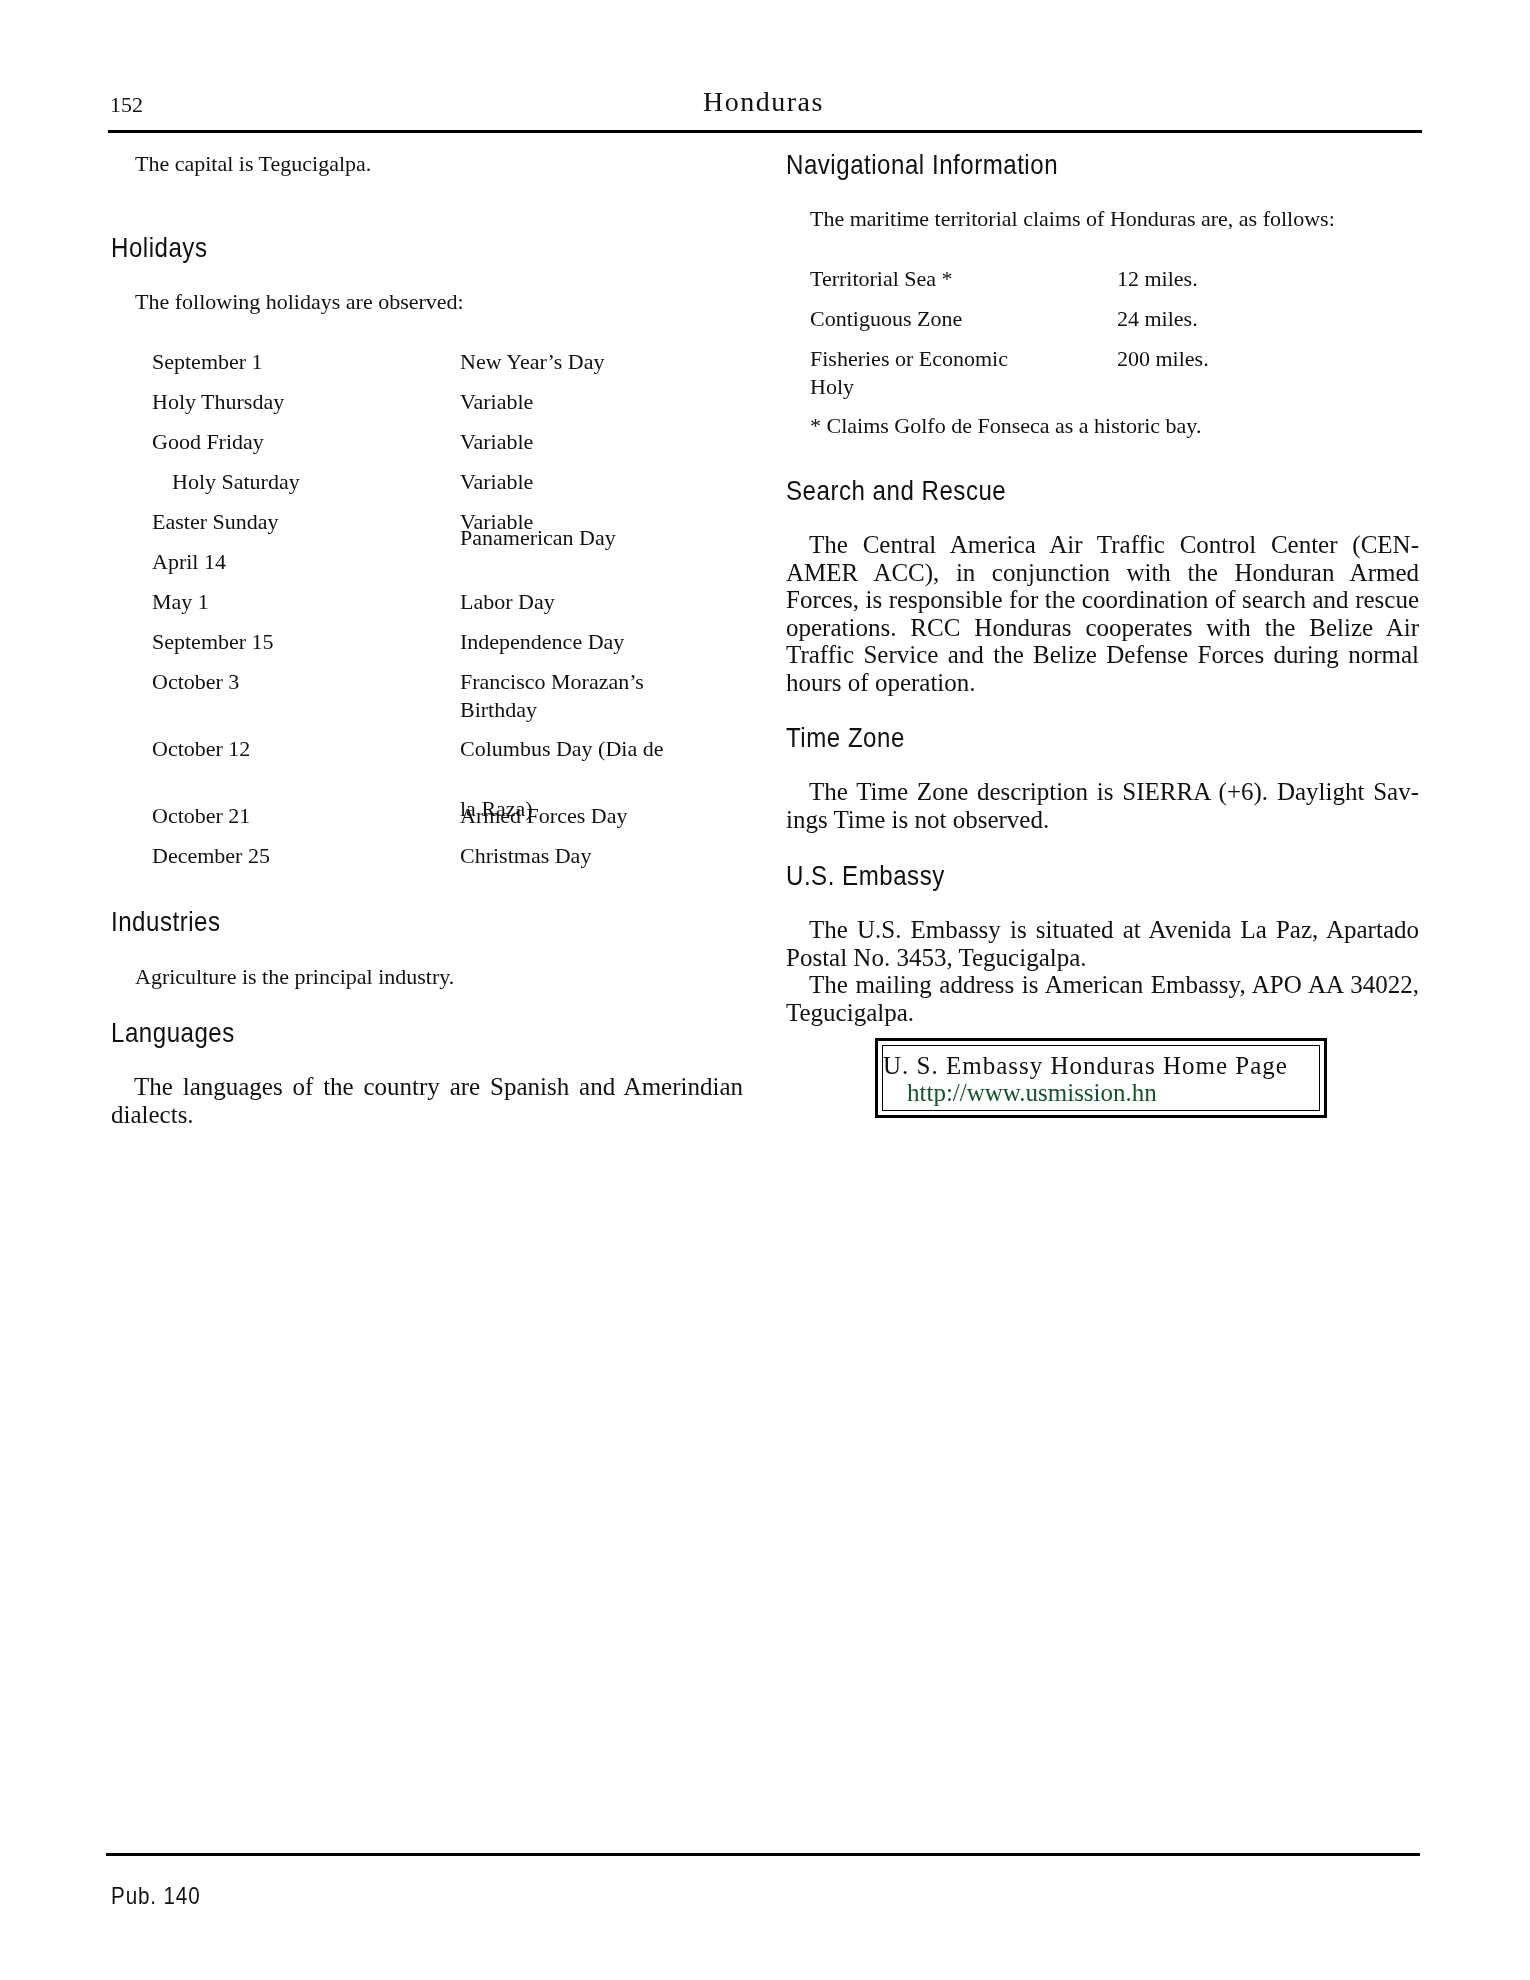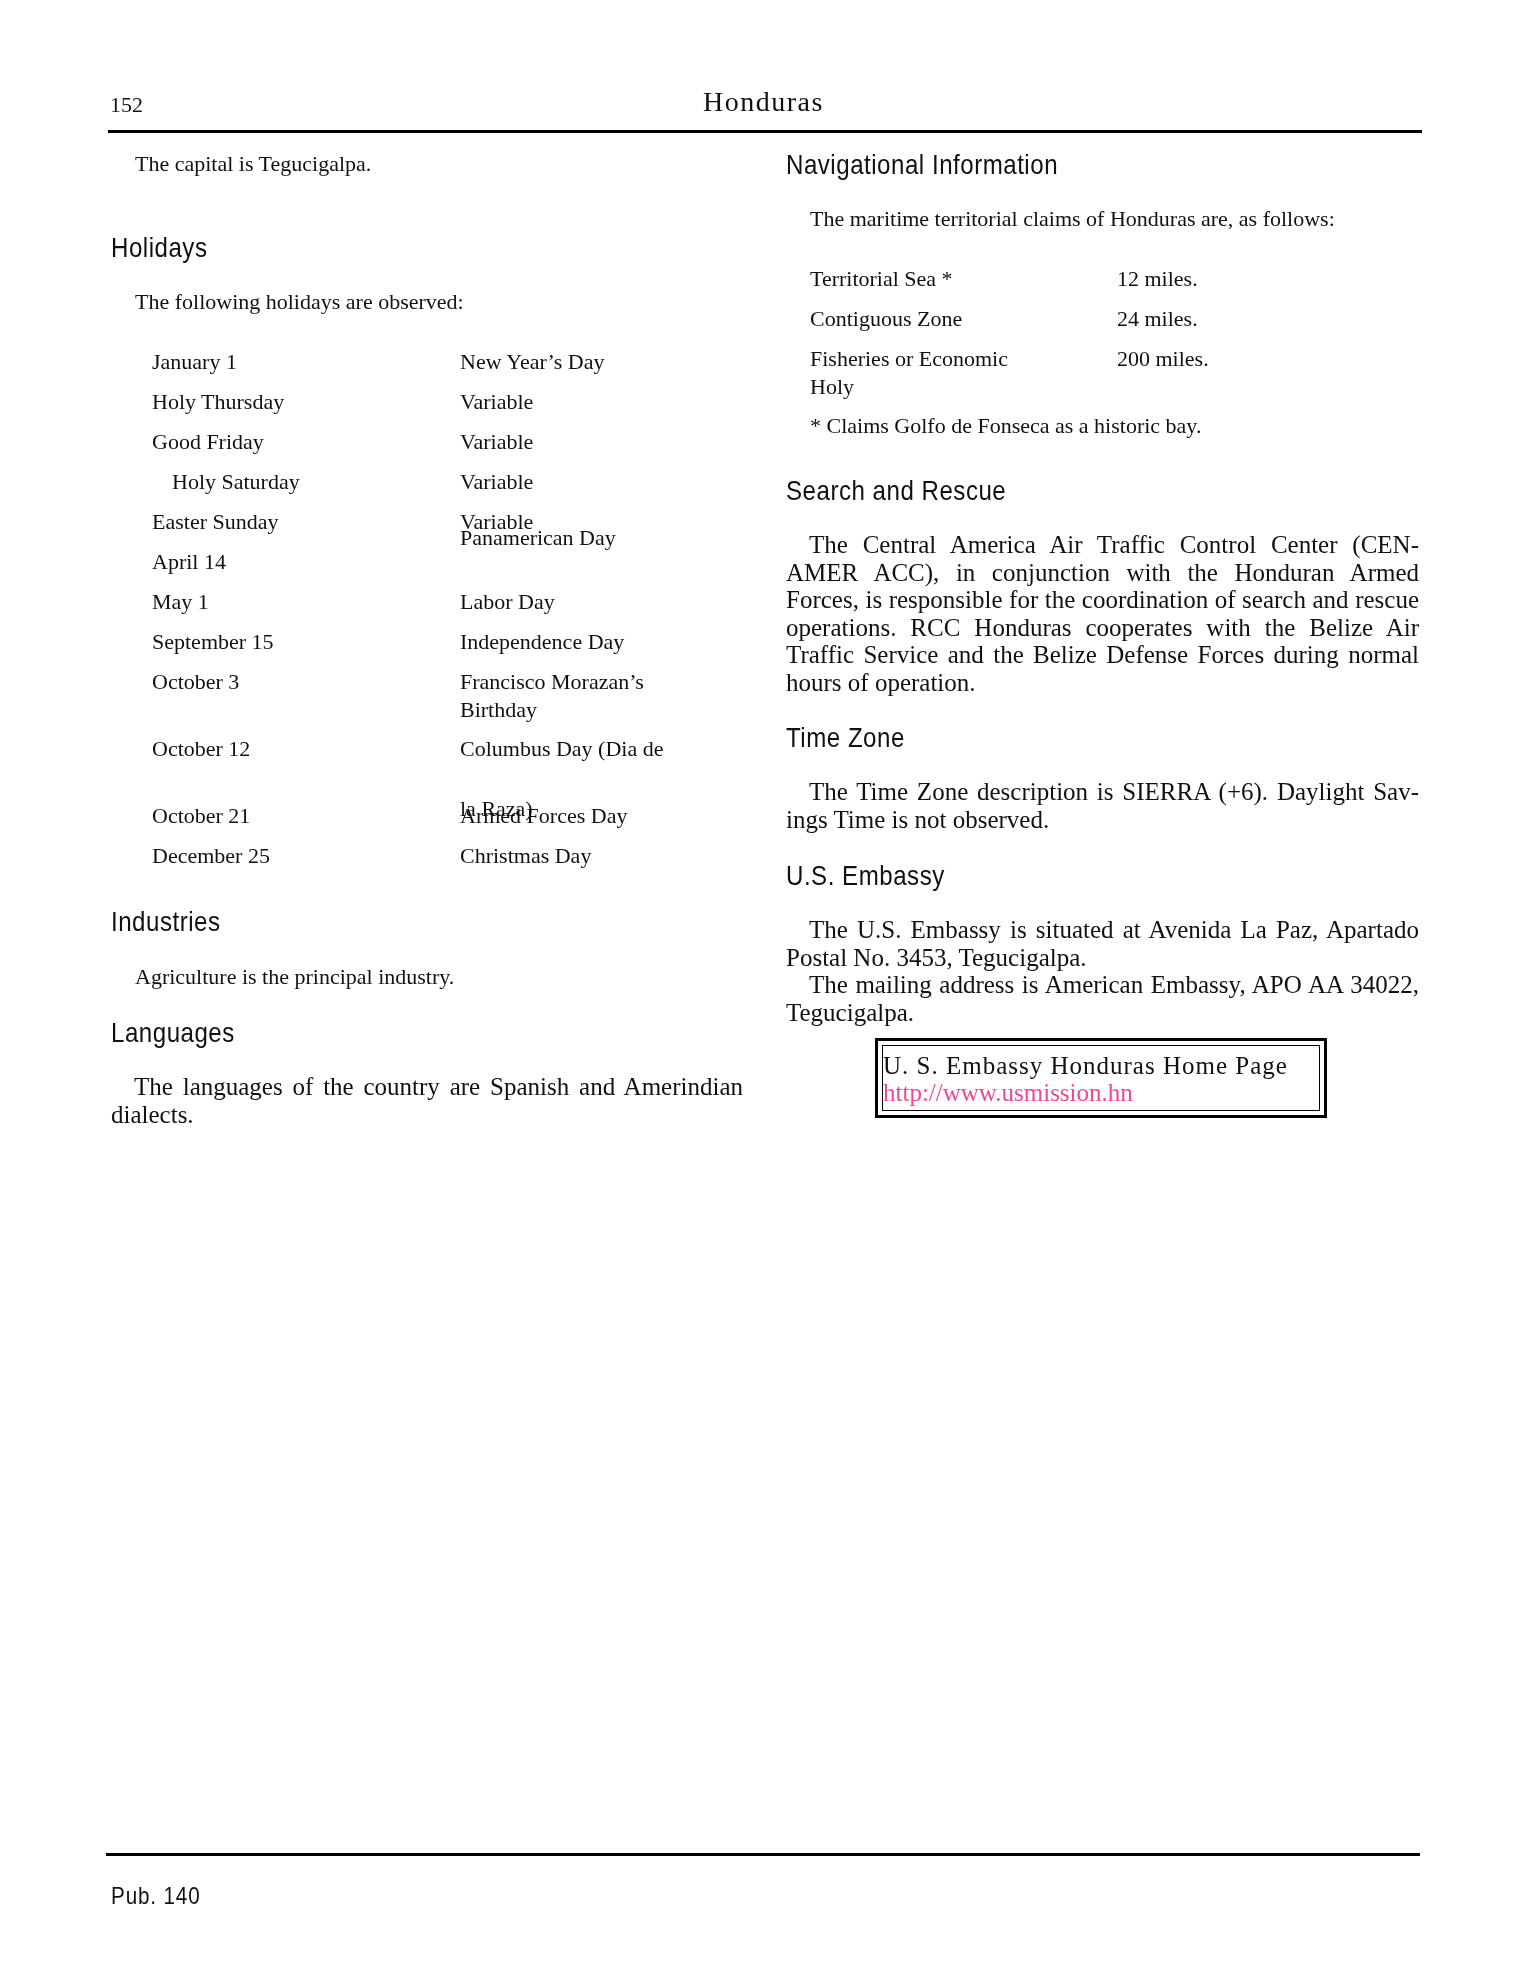--- a/index.html
+++ b/index.html
@@ -21,21 +21,21 @@
 <div class="t" style="left:110px;top:91px;">152</div>
 <div class="t" style="left:703px;top:88px;font-size:28px;letter-spacing:1.5px;">Honduras</div>
 <div class="rule" style="left:108px;top:130px;width:1314px;height:3px;"></div>
 
 <div class="t" style="left:135px;top:150px;">The capital is Tegucigalpa.</div>
 
 <div class="h" style="left:111px;top:233px;">Holidays</div>
 <div class="t" style="left:135px;top:288px;">The following holidays are observed:</div>
 
 <div>
-  <div class="t" style="left:152px;top:348px;">January 1</div>
+  <div class="t" style="left:152px;top:348px;">September 1</div>
   <div class="t" style="left:460px;top:348px;">New Year’s Day</div>
   <div class="t" style="left:152px;top:388px;">Holy Thursday</div>
   <div class="t" style="left:460px;top:388px;">Variable</div>
   <div class="t" style="left:152px;top:428px;">Good Friday</div>
   <div class="t" style="left:460px;top:428px;">Variable</div>
   <div class="t" style="left:152px;top:468px;margin-left:20px;">Holy Saturday</div>
   <div class="t" style="left:460px;top:468px;">Variable</div>
   <div class="t" style="left:152px;top:508px;">Easter Sunday</div>
   <div class="t" style="left:460px;top:508px;">Variable</div>
   <div class="t" style="left:152px;top:548px;">April 14</div>
@@ -82,18 +82,18 @@
 <div class="h" style="left:786px;top:723px;">Time Zone</div>
 <div class="just" style="left:786px;top:778px;width:633px;">The Time Zone description is SIERRA (+6). Daylight Sav-ings Time is not observed.</div>
 
 <div class="h" style="left:786px;top:861px;">U.S. Embassy</div>
 <div class="just" style="left:786px;top:916px;width:633px;">The U.S. Embassy is situated at Avenida La Paz, Apartado Postal No. 3453, Tegucigalpa.</div>
 <div class="just" style="left:786px;top:971px;width:633px;">The mailing address is American Embassy, APO AA 34022, Tegucigalpa.</div>
 
 <div class="box" style="left:875px;top:1038px;width:452px;height:80px;">
   <div class="box-inner">
     <div class="box-title">U. S. Embassy Honduras Home Page</div>
-    <a class="box-link" href="#" style="color:#ec4899;">http://www.usmission.hn</a>
+    <a class="box-link" href="#" style="color:#14532d;margin-left:24px;">http://www.usmission.hn</a>
   </div>
 </div>
 
 <div class="rule" style="left:106px;top:1853px;width:1314px;height:3px;"></div>
 <div class="t" style="left:111px;top:1882px;font-family:'Liberation Sans',sans-serif;font-size:24px;transform:scaleX(0.86);transform-origin:left;letter-spacing:1px;">Pub. 140</div>
 
 </body></html>

